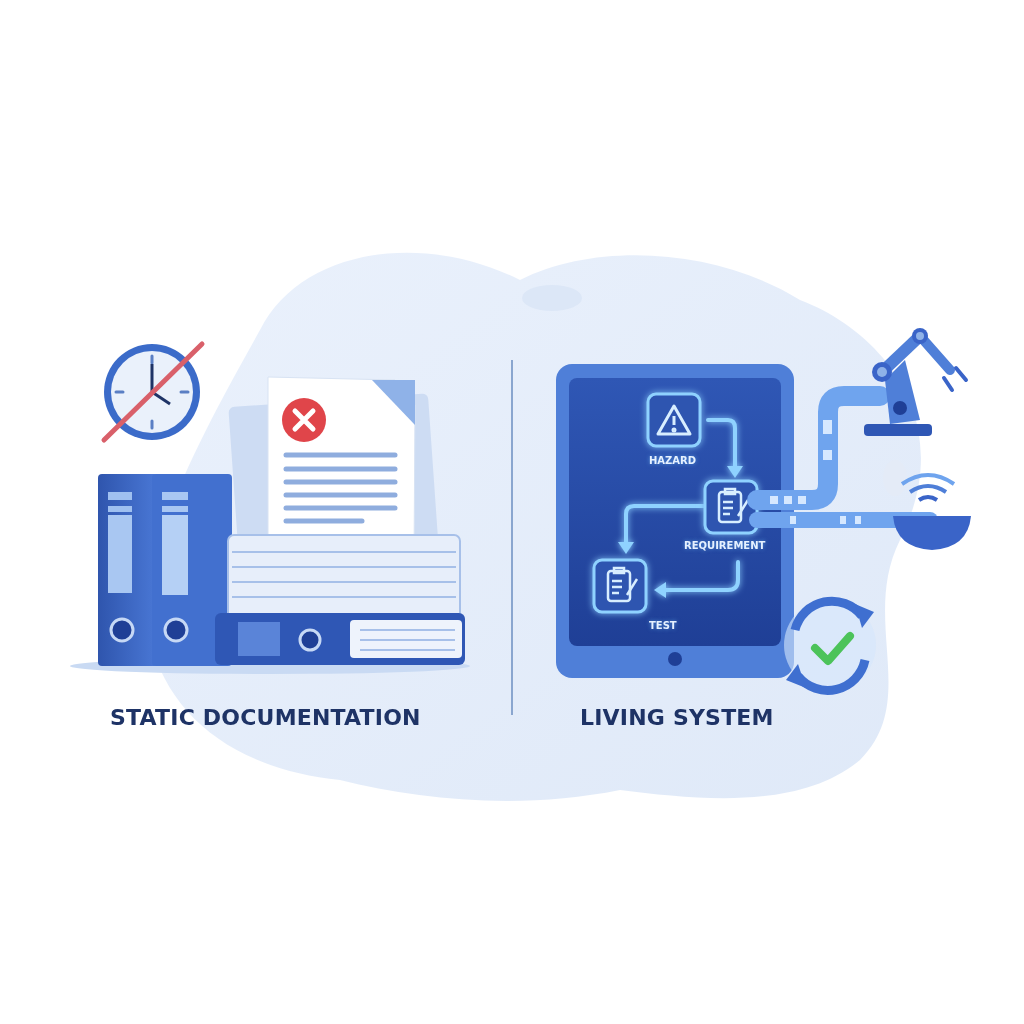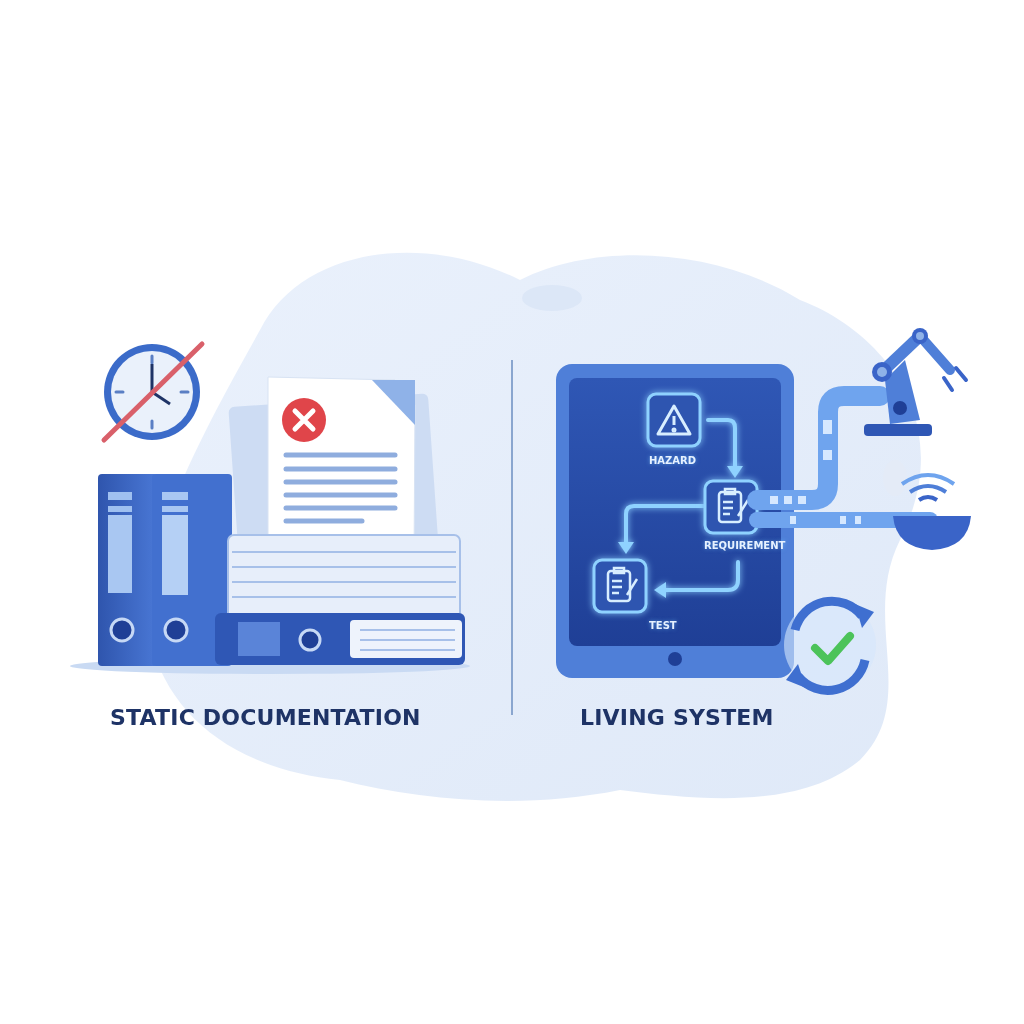--- a/index.html
+++ b/index.html
@@ -193,18 +193,18 @@
       <circle cx="830" cy="645" r="46" fill="#d6e6fb" opacity="0.6"></circle>
       <path d="M795 630 A38 38 0 0 1 862 616" stroke="#3f6fd0" stroke-width="9" fill="none"></path>
       <path d="M865 660 A38 38 0 0 1 798 676" stroke="#3f6fd0" stroke-width="9" fill="none"></path>
       <path d="M855 604 L874 612 L862 628 Z" fill="#3f6fd0"></path>
       <path d="M806 688 L786 680 L798 664 Z" fill="#3f6fd0"></path>
       <path d="M815 648 L828 661 L850 636" stroke="#4cc35a" stroke-width="8" fill="none" stroke-linecap="round" stroke-linejoin="round"></path>
     </g>
   </svg>
 
   <div class="node-label" data-name="hazard-label" style="left:649px;top:455px;">HAZARD</div>
-  <div class="node-label" data-name="requirement-label" style="left:704px;top:540px;">REQUIREMENT</div>
+  <div class="node-label" data-name="requirement-label" style="left:684px;top:540px;">REQUIREMENT</div>
   <div class="node-label" data-name="test-label" style="left:608px;top:620px;margin-left:41px;">TEST</div>
 
   <div class="label" data-name="living-system-title" style="left:580px;top:705px;">LIVING SYSTEM</div>
   <div class="label" data-name="static-documentation-title" style="left:110px;top:705px;">STATIC DOCUMENTATION</div>
 </div>
 
 </body></html>

